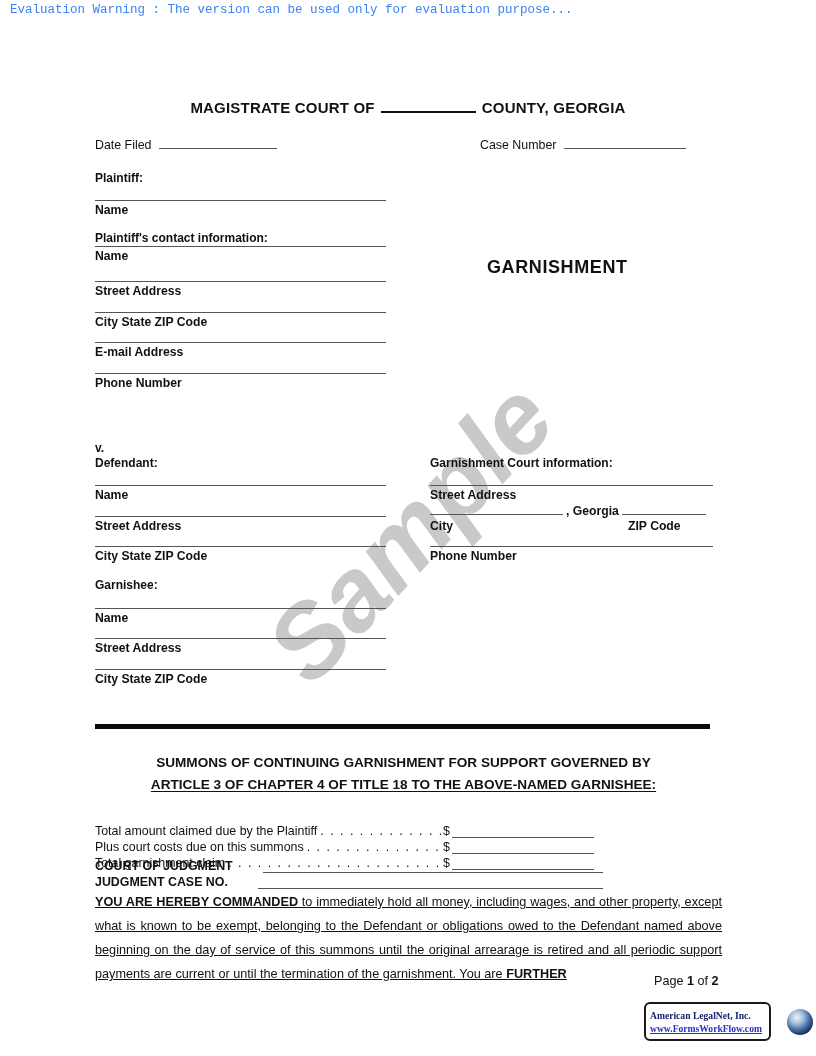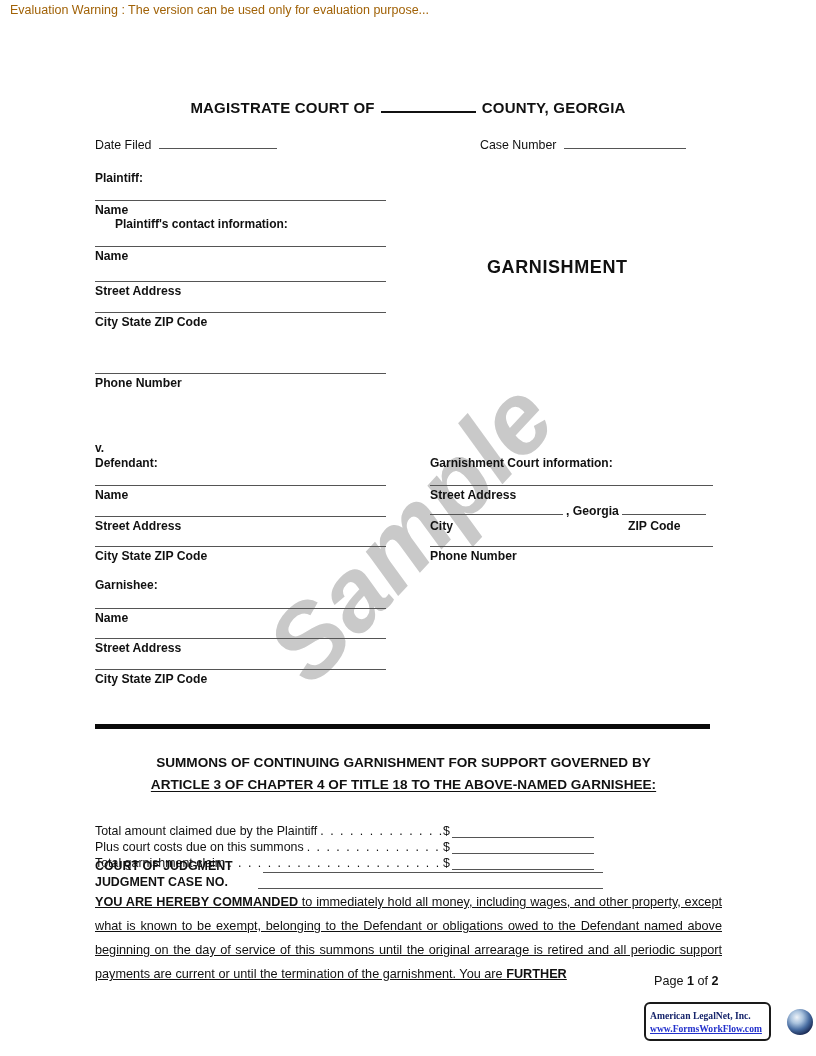--- a/index.html
+++ b/index.html
@@ -1,20 +1,20 @@
 <!DOCTYPE html>
 <html><head>
 <meta charset="utf-8">
 <style>
   html,body{margin:0;padding:0;background:#fff;}
   #page{position:relative;width:816px;height:1056px;background:#fff;overflow:hidden;
         font-family:"Liberation Sans",sans-serif;color:#111;}
   .abs{position:absolute;}
 
-  .warning{left:10px;top:3px;font-size:12.5px;color:#a16207;}
+  .warning{left:10px;top:3px;font-size:12.5px;color:#3b82f6;font-family:Liberation Mono, monospace;}
 
   .title{left:0;top:97px;width:816px;text-align:center;font-size:15px;font-weight:bold;letter-spacing:.2px;}
   .tblank-title{display:inline-block;width:95px;height:14px;border-bottom:2px solid #111;margin:0 6px;vertical-align:baseline;}
 
   .plain12{font-size:12.4px;}
   .ublank{display:inline-block;height:12px;border-bottom:1.2px solid #555;vertical-align:baseline;margin-left:4px;}
 
   .sect{font-size:12px;font-weight:bold;}
   .field{left:95px;width:291px;border-top:1.4px solid #555;padding-top:2px;font-size:12.2px;font-weight:bold;}
   .field-r{left:430px;width:283px;border-top:1.4px solid #555;padding-top:2px;font-size:12.2px;font-weight:bold;}
@@ -75,24 +75,25 @@
     <span>Date Filed</span>
     <span class="ublank" style="width:118px"></span>
   </div>
   <div class="abs plain12" style="left:480px;top:136px;">
     <span>Case Number</span>
     <span class="ublank" style="width:122px"></span>
   </div>
 
   <div class="abs sect" style="left:95px;top:171px;">Plaintiff:</div>
   <div class="abs field" style="top:200px;"><span>Name</span></div>
-  <div class="abs sect" style="left:95px;top:217px;margin-left:20px;">Plaintiff's contact information:</div>
+  <div class="abs sect" style="left:95px;top:231px;">Plaintiff's contact information:</div>
   <div class="abs field" style="top:246px;"><span>Name</span></div>
   <div class="abs field" style="top:281px;"><span>Street Address</span></div>
   <div class="abs field" style="top:312px;"><span>City State ZIP Code</span></div>
+  <div class="abs field" style="top:342px;"><span>E-mail Address</span></div>
   <div class="abs field" style="top:373px;"><span>Phone Number</span></div>
 
   <div class="abs garn-head">GARNISHMENT</div>
 
   <div class="abs sect" style="left:95px;top:441px;">v.</div>
   <div class="abs sect" style="left:95px;top:456px;">Defendant:</div>
   <div class="abs field" style="top:485px;"><span>Name</span></div>
   <div class="abs field" style="top:516px;"><span>Street Address</span></div>
   <div class="abs field" style="top:546px;"><span>City State ZIP Code</span></div>
 

